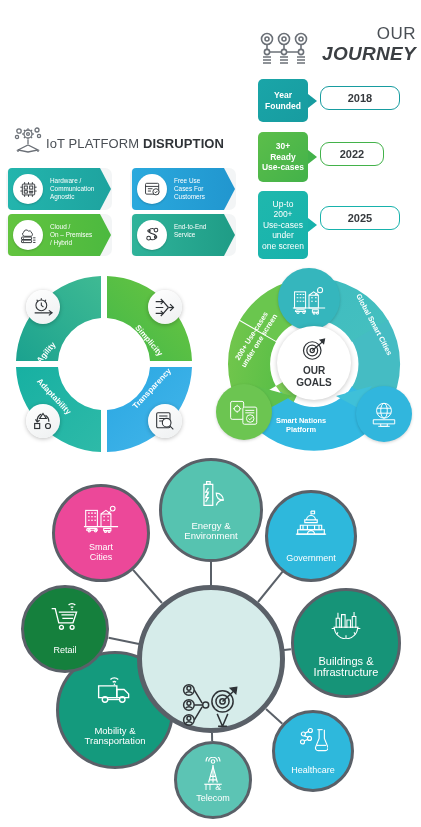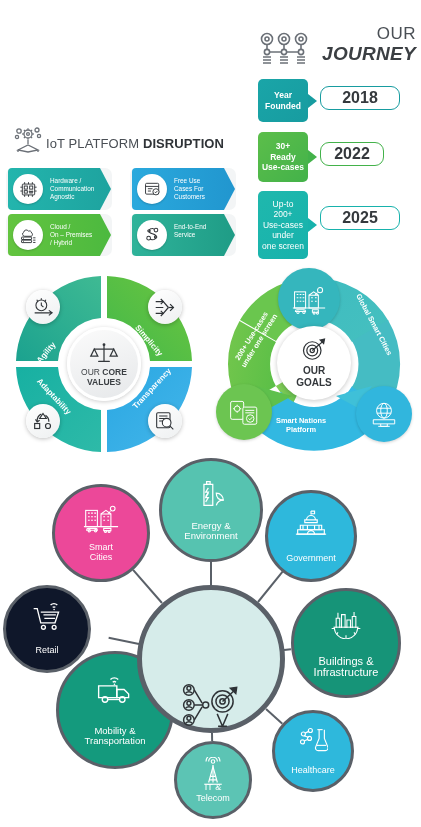--- a/index.html
+++ b/index.html
@@ -31,21 +31,21 @@
     position:absolute; border-radius:5px; color:#fff;
     display:flex; align-items:center; justify-content:center;
     text-align:center; font-size:8.5px; line-height:10.5px; font-weight:bold;
     padding:2px 3px;
   }
   .jbox.thin { font-weight:normal; }
   .jarrow { position:absolute; width:0;height:0; border-style:solid; }
   .jyear {
     position:absolute; border-radius:9px; background:#fff;
     display:flex;align-items:center;justify-content:center;
-    font-size:16px; font-weight:bold; color:#35393d;
+    font-size:11px; font-weight:bold; color:#35393d;
   }
 
   
   .iot-head { position:absolute; left:46px; top:136px; font-size:13px; color:#4a4f55; letter-spacing:.1px;}
   .iot-head b { color:#2f3337; font-weight:bold;}
   .iot-icon { position:absolute; left:12px; top:126px; width:32px;height:28px;}
 
   .card-shadow {
     position:absolute; background:#f3f5f6; border-radius:7px;
   }
@@ -321,37 +321,20 @@
         <path d="M-88 3 A88 88 0 0 0 -3 88 L-3 46 A46 46 0 0 1 -46 3 Z" fill="url(#gC)"></path>
         <path d="M88 3 A88 88 0 0 1 3 88 L3 46 A46 46 0 0 0 46 3 Z" fill="url(#gD)"></path>
       </g>
     </svg>
 
     <div class="cv-label" style="left:26px;top:76px;transform:rotate(-50deg);">Agility</div>
     <div class="cv-label" style="left:122px;top:64px;transform:rotate(50deg);">Simplicity</div>
     <div class="cv-label" style="left:23px;top:120px;transform:rotate(47deg);">Adaptability</div>
     <div class="cv-label" style="left:118px;top:112px;transform:rotate(-47deg);">Transparency</div>
 
-    <div class="cv-center">
-      <span>
-        <svg viewBox="0 0 34 26" width="30" height="23">
-          <g fill="none" stroke="#33373b" stroke-width="1.4" stroke-linecap="round">
-            <path d="M17 4v18M11 22h12"></path>
-            <circle cx="17" cy="3" r="1.6" fill="#33373b" stroke="none"></circle>
-            <path d="M6 8h22"></path>
-            <path d="M6 8 L2 16 h8 Z"></path>
-              <path d="M28 8 L24 16 h8 Z"></path>
-          </g>
-        </svg>
-      </span>
-      <div class="ttl" style="margin-top:2px;">
-        <span>OUR </span><b>CORE</b><br>
-        <b>VALUES</b>
-      </div>
-    </div>
 
     <div class="cv-node" style="left:18px;top:18px;">
       <svg viewBox="0 0 26 24" width="22" height="20">
           <g fill="none" stroke="#2f3337" stroke-width="1.3">
         <circle cx="11" cy="10" r="6.5"></circle>
             <path d="M11 6.5v3.5l2.5 2"></path>
         <path d="M11 1.6v1.6M5.5 3.3l1 1.3M16.5 3.3l-1 1.3"></path>
         <path d="M3 19h20M20 16l4 3-4 3"></path>
           </g>
         </svg>
@@ -632,21 +615,21 @@
                 <circle cx="30" cy="28" r="3"></circle>
                 <path d="M14 28h13"></path>
                 <path d="M17 6a6 6 0 0 1 8.5 0M19.5 9a2.8 2.8 0 0 1 3.6 0"></path>
                 <circle cx="21.4" cy="11.2" r=".9" fill="#fff" stroke="none"></circle>
               </g>
             </svg>
           </span>
           <div class="lbl" style="white-space: pre-line; margin-bottom: 19.47px; font-size: 9.5px;">Mobility &amp;
 Transportation</div>
         </div>
-        <div class="bub" style="left: 3px; top: 123px; width: 88px; height: 88px; background: #0f172a;">
+        <div class="bub" style="left: 21px; top: 123px; width: 88px; height: 88px; background: #15803d;">
           <span class="ic" style="top: 14.96px;">
             <svg viewBox="0 0 36 32" width="32" height="29">
               <g fill="none" stroke="#fff" stroke-width="1.5">
                 <path d="M3 6h4l4 16h16l4-12H11"></path>
                 <path d="M14 13h14M15 17h12"></path>
                 <circle cx="14" cy="27" r="2.2"></circle>
                 <circle cx="26" cy="27" r="2.2"></circle>
                 <path d="M22 2a5.5 5.5 0 0 1 7.6 0M24.4 4.6a2.6 2.6 0 0 1 3 0"></path>
                 <circle cx="26" cy="7" r=".9" fill="#fff" stroke="none"></circle>
               </g>

